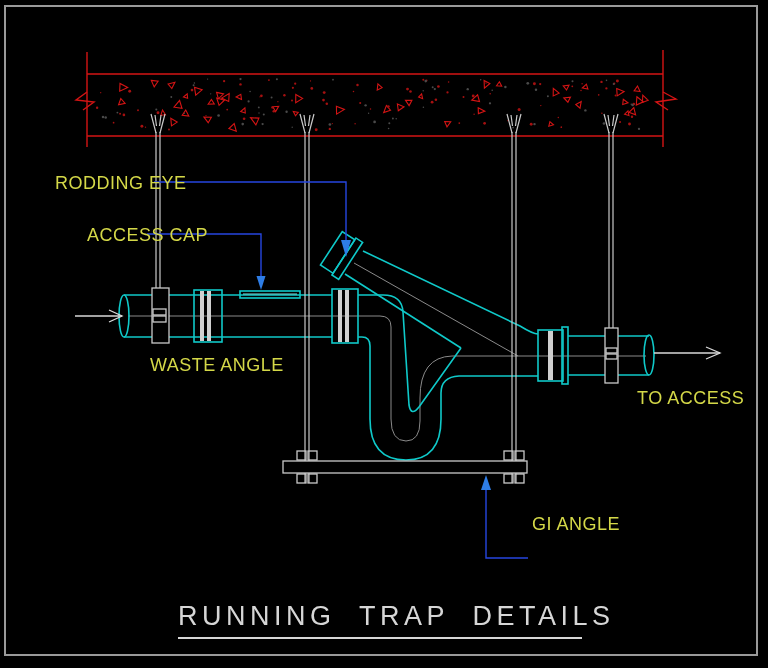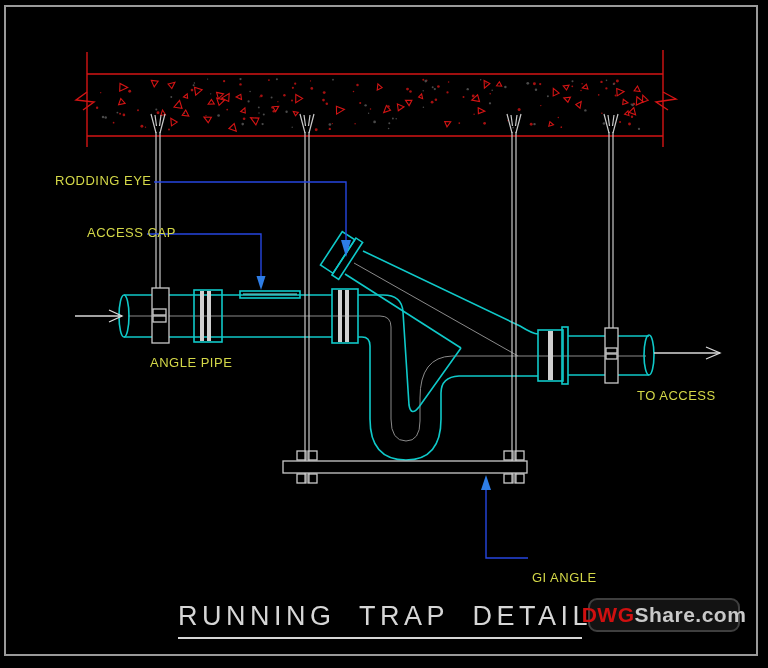--- a/index.html
+++ b/index.html
@@ -22,21 +22,21 @@
   .canvas{
     position:relative;width:768px;height:668px;background:var(--background);
     overflow:hidden;
   }
   .frame{
     position:absolute;left:4px;top:5px;width:754px;height:651px;
     border:2px solid var(--frame-gray);box-sizing:border-box;
   }
   svg.drawing{position:absolute;left:0;top:0;width:768px;height:668px;}
   .cad-label{
-    position:absolute;color:var(--label-yellow);font-size:13px;
+    position:absolute;color:var(--label-yellow);font-size:18px;
     letter-spacing:0.5px;white-space:nowrap;line-height:1;
   }
   .title{
     position:absolute;left:178px;top:602px;width:404px;
     color:var(--title-white);font-size:27px;font-weight:300;
     letter-spacing:4.5px;word-spacing:12px;text-align:center;
     padding-bottom:5px;border-bottom:2px solid var(--title-white);
     white-space:nowrap;line-height:1.1;
   }
   .logo{
@@ -384,25 +384,21 @@
       </g>
     </g>
   </svg>
 
   <div class="frame"></div>
 
   <div class="cad-label" style="left:55px;top:174px;">RODDING EYE</div>
 
   <div class="cad-label" style="left:55px;top:226px;margin-left:32px;">ACCESS CAP</div>
 
-  <div class="cad-label" style="left:150px;top:356px;">ANGLE PIPE</div>
+  <div class="cad-label" style="left:150px;top:356px;">WASTE ANGLE</div>
 
   <div class="cad-label" style="left:637px;top:389px;">TO ACCESS</div>
 
-  <div class="cad-label" style="left:532px;top:571px;">GI ANGLE</div>
+  <div class="cad-label" style="left:532px;top:515px;">GI ANGLE</div>
 
   <div class="title">RUNNING TRAP DETAILS</div>
 
-  <a class="logo" href="#">
-    <span class="dwg">DWG</span>
-      <span class="share">Share.com</span>
-  </a>
 </div>
 
 </body></html>

